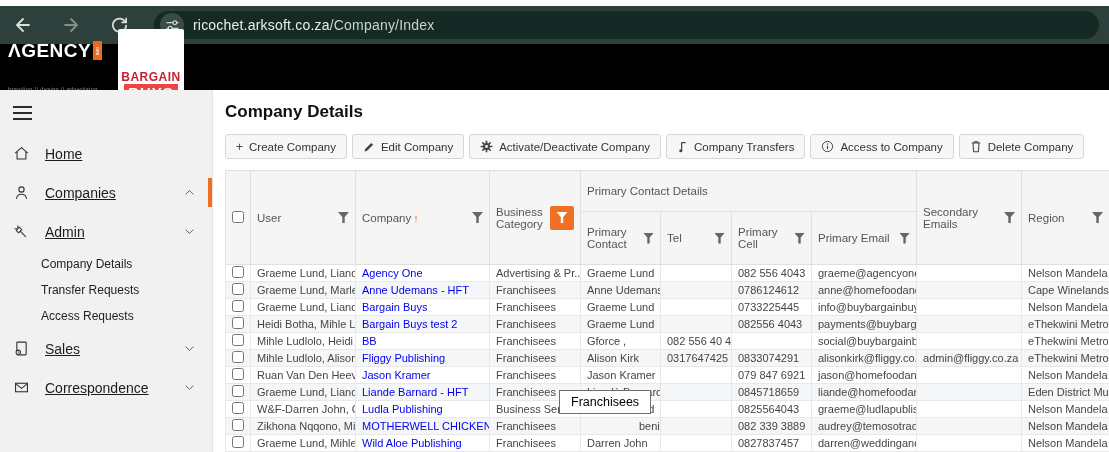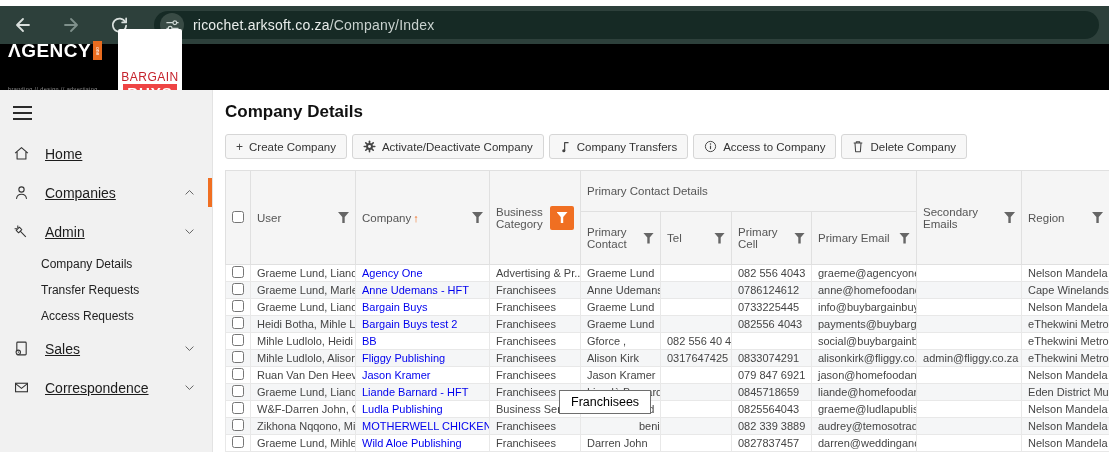--- a/index.html
+++ b/index.html
@@ -22,21 +22,21 @@
     padding:0 8px; gap:16px; }
   .agency { display:flex; flex-direction:column; line-height:1;gap:24px; }
   .agency-row { display:flex; align-items:flex-end; gap:2px; }
   .agency-name { color:#fff; font-weight:bold; font-size:19px; letter-spacing:.5px;
     font-family:"Liberation Sans", sans-serif; }
   .agency-badge { background:#e86c1f; color:#fff; font-size:5px; width:9px; height:19px;
     display:flex; align-items:center; justify-content:center; writing-mode:vertical-rl; }
   .agency-tagline { color:#8e8e8e; font-size:5.5px; margin-top:3px; letter-spacing:.4px; }
   .bargain { background:#fff; border-radius:2px; padding:2px 3px 3px; display:flex;
     flex-direction:column; align-items:center; line-height:1; }
-  .bargain-top { color:#c5222c; font-weight:normal; font-size:12px; letter-spacing:.5px;margin-top:40px; }
+  .bargain-top { color:#c5222c; font-weight:bold; font-size:12px; letter-spacing:.5px;margin-top:40px; }
   .bargain-bottom { background:#ef4444; color:#fff; font-weight:bold; font-size:15px;
     padding:1px 4px 2px; margin-top:1px; letter-spacing:1px; }
 
   
   .body-row { display:flex; height:368px; }
 
   
   .sidebar { width:213px; background:#f1f1f1; border-right:1px solid #e3e3e3;
     padding-top:12px; flex:0 0 auto; }
   .hamburger { margin:2px 0 14px 13px; width:19px; cursor:pointer; }
@@ -228,20 +228,28 @@
     </div>
   </div>
 
   <div class="main">
     <div class="page-title">Company Details</div>
 
     <div class="toolbar">
       <button class="tb-btn">
         <span class="tb-ico">+</span>
         <span>Create Company</span>
+      </button>
+      <button class="tb-btn">
+        <span class="tb-ico">
+          <svg width="12" height="12" viewBox="0 0 16 16">
+              <path d="M2 14l.9-3.4L11 2.5l2.5 2.5-8.1 8.1L2 14z" fill="#444"></path>
+            </svg>
+        </span>
+        <span>Edit Company</span>
       </button>
       <button class="tb-btn">
         <span class="tb-ico">
           <svg width="13" height="13" viewBox="0 0 16 16">
               <g stroke="#444" stroke-width="2" stroke-linecap="round">
                 <line x1="8" y1="1.5" x2="8" y2="14.5"></line>
                 <line x1="1.5" y1="8" x2="14.5" y2="8"></line>
                 <line x1="3.4" y1="3.4" x2="12.6" y2="12.6"></line>
                 <line x1="12.6" y1="3.4" x2="3.4" y2="12.6"></line>
               </g>

